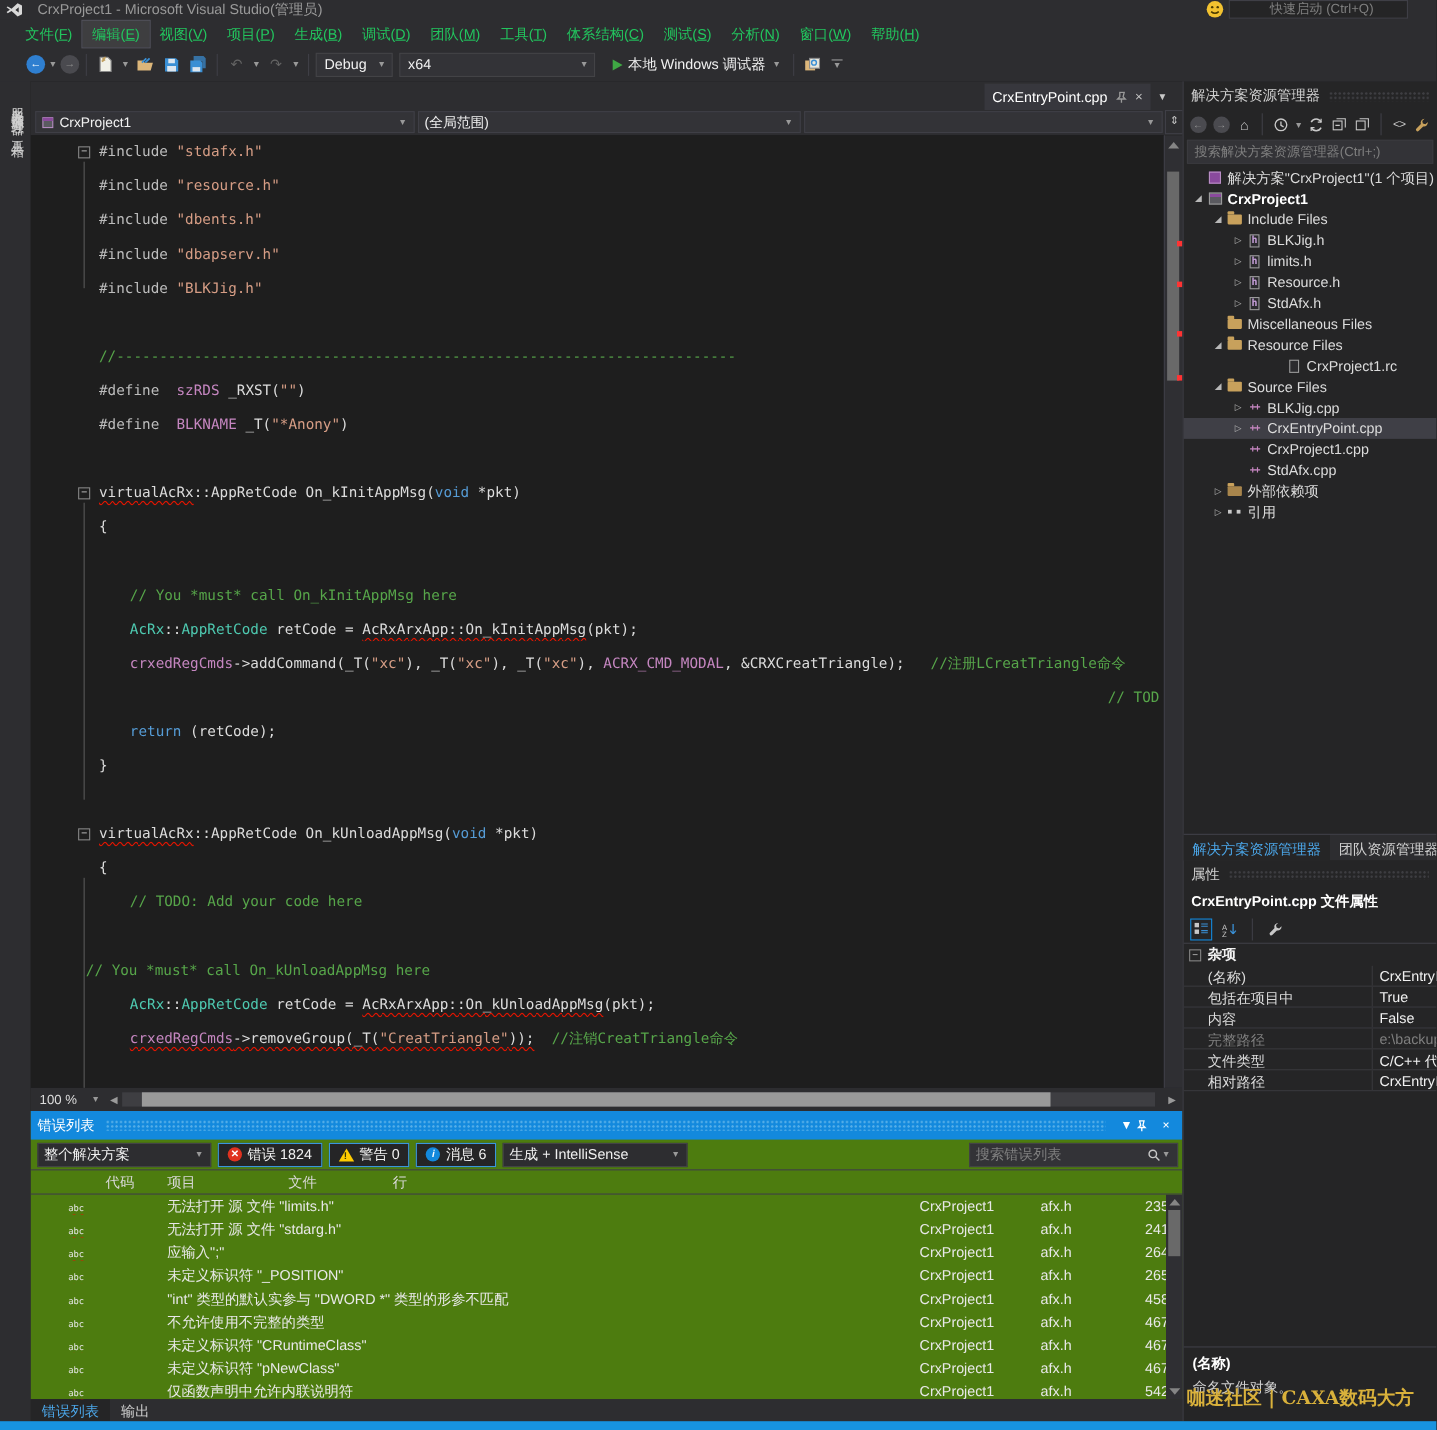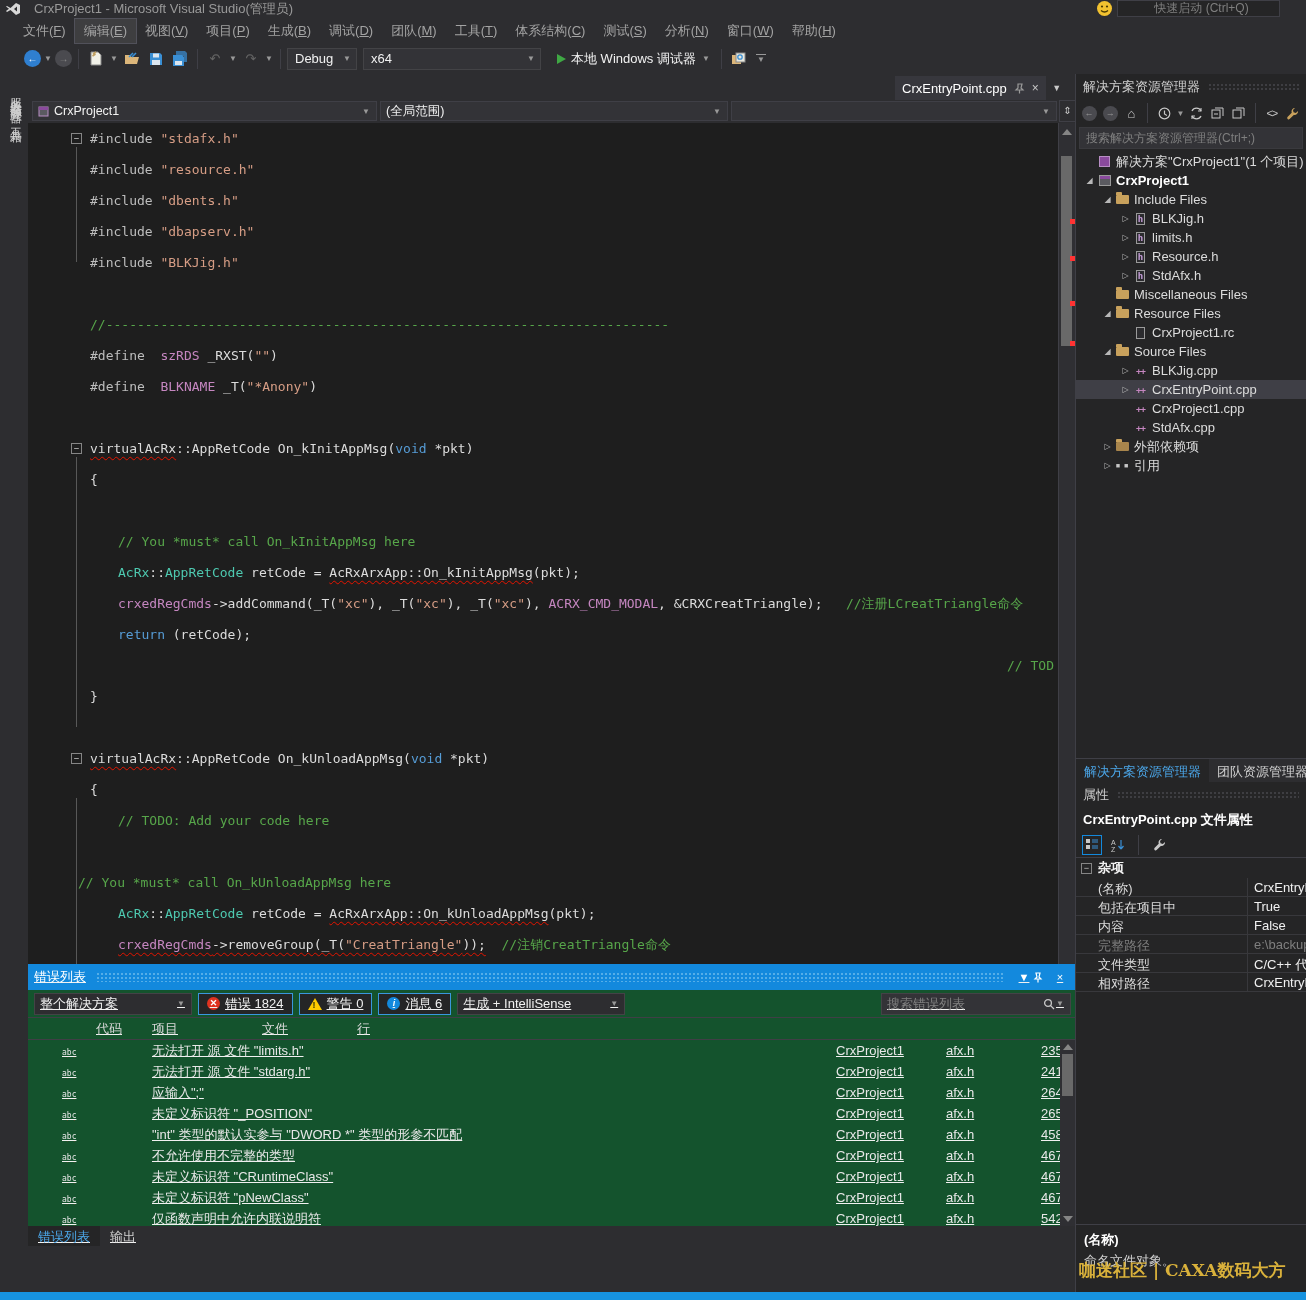--- a/index.html
+++ b/index.html
@@ -9,21 +9,21 @@
 
   
   #titlebar { left:0; top:0; width:1306px; height:18px; display:flex; align-items:center; }
   #vslogo { width:26px; height:18px; display:flex; align-items:center; justify-content:center; background:#2d2d30; }
   #wintitle { color:#999; font-size:13px; margin-left:8px; white-space:nowrap; }
   #smiley { position:absolute; left:1096px; top:0px; width:18px; height:17px; }
   #quicklaunch { position:absolute; left:1117px; top:0; width:163px; height:17px; background:#252526; border:1px solid #3f3f46; color:#7f7f7f; font-size:12px; line-height:15px; padding-left:6px; white-space:nowrap; overflow:hidden;text-align:center; }
 
   
   #menubar { left:0; top:18px; width:1306px; height:25px; display:flex; align-items:center; padding-left:14px; }
-  .menu-item { padding:3px 9px; color:#a3a3a3; white-space:nowrap; }
+  .menu-item { padding:3px 9px; color:#22c55e; white-space:nowrap; }
   .menu-item.active { background:#3e3e40; outline:1px solid #51515a; }
   .menu-item u { text-decoration:underline; }
 
   
   #toolbar { left:0; top:43px; width:1306px; height:31px; display:flex; align-items:center; padding-left:24px; gap:2px; }
   .tbtn { width:22px; height:22px; display:flex; align-items:center; justify-content:center; color:#c8c8c8; font-size:13px; }
   .tbtn.dim { color:#656565; }
   .dd-arrow { width:10px; color:#999; font-size:8px; text-align:center; }
   .tsep { width:1px; height:20px; background:#3f3f46; margin:0 4px; }
   .combo { height:22px; background:#333337; border:1px solid #434346; display:flex; align-items:center; padding:0 4px 0 7px; color:#f1f1f1; }
@@ -59,21 +59,21 @@
   #vthumb { position:absolute; left:2px; top:33px; width:11px; height:190px; background:#696969; }
   .errmark { position:absolute; left:11px; width:5px; height:5px; background:#f33; }
   
   #hscrollrow { left:0; top:915px; width:1047px; height:21px; background:#2d2d30; display:flex; align-items:center; position:absolute; }
   #zoombox { width:64px; height:19px; display:flex; align-items:center; padding:0 4px; color:#dcdcdc; font-size:12px; margin-left:4px; }
   #hleft { color:#9a9a9a; font-size:9px; margin:0 4px; }
   #htrack { flex:1; height:13px; background:#3e3e42; position:relative; margin-right:8px; }
   #hthumb { position:absolute; left:18px; top:0; height:13px; width:88%; background:#9a9a9a; }
 
   
-  #errorpanel { left:28px; top:964px; width:1047px; height:262px; background:#14532d;text-decoration:underline; }
+  #errorpanel { left:28px; top:1010px; width:1047px; height:262px; background:#4d7c0f; }
   #err-title { height:26px; background:#1389dd; display:flex; align-items:center; padding:0 6px; color:#fff; }
   #err-title .dots { flex:1; height:10px; margin:0 10px; background-image:radial-gradient(#55aee8 1px, transparent 1.2px); background-size:4px 4px; }
   .titlebtn { width:18px; text-align:center; color:#fff; font-size:11px; }
   #err-toolbar { height:28px; display:flex; align-items:center; gap:6px; padding:0 4px 0 6px; border-bottom:1px solid #3f3f46; }
   .errcombo { height:22px; background:#2d2d30; border:1px solid #434346; display:flex; align-items:center; padding:0 5px; color:#f1f1f1; }
   .errbtn { height:22px; border:1px solid #3a96dd; background:#252526; display:flex; align-items:center; gap:5px; padding:0 8px; color:#f1f1f1; }
   .ico-err { width:13px; height:13px; border-radius:50%; background:#e0321f; color:#fff; font-size:9px; line-height:13px; text-align:center; font-weight:bold; }
   .ico-warn { width:0; height:0; border-left:7px solid transparent; border-right:7px solid transparent; border-bottom:12px solid #fc0; position:relative; }
   .ico-warn:after { content:"!"; position:absolute; left:-2px; top:2px; color:#3a3a00; font-size:9px; font-weight:bold; }
   .ico-info { width:13px; height:13px; border-radius:50%; background:#1389dd; color:#fff; font-size:9px; line-height:13px; text-align:center; font-weight:bold; font-style:italic; }
@@ -285,22 +285,22 @@
       <div class="cl"><span class="c-com">//------------------------------------------------------------------------</span></div>
       <div class="cl"><span class="c-pp">#define  </span><span class="c-mac">szRDS</span><span class="c-id"> _RXST(</span><span class="c-str">""</span><span class="c-id">)</span></div>
       <div class="cl"><span class="c-pp">#define  </span><span class="c-mac">BLKNAME</span><span class="c-id"> _T(</span><span class="c-str">"*Anony"</span><span class="c-id">)</span></div>
       <div class="cl"></div>
       <div class="cl"><span class="fold">−</span><span class="c-id sq">virtualAcRx</span><span class="c-id">::AppRetCode On_kInitAppMsg(</span><span class="c-kw">void</span><span class="c-id"> *pkt)</span></div>
       <div class="cl"><span class="c-id">{</span></div>
       <div class="cl"></div>
       <div class="cl" style="padding-left: 90px;"><span class="c-com">// You *must* call On_kInitAppMsg here</span></div>
       <div class="cl" style="padding-left: 90px;"><span class="c-type">AcRx</span><span class="c-id">::</span><span class="c-type">AppRetCode</span><span class="c-id"> retCode = </span><span class="c-id sq">AcRxArxApp::On_kInitAppMsg</span><span class="c-id">(pkt);</span></div>
       <div class="cl" style="padding-left: 90px;"><span class="c-mac">crxedRegCmds</span><span class="c-id">-&gt;addCommand(_T(</span><span class="c-str">"xc"</span><span class="c-id">), _T(</span><span class="c-str">"xc"</span><span class="c-id">), _T(</span><span class="c-str">"xc"</span><span class="c-id">), </span><span class="c-mac">ACRX_CMD_MODAL</span><span class="c-id">, &amp;CRXCreatTriangle);   </span><span class="c-com">//注册LCreatTriangle命令</span></div>
+      <div class="cl"><span class="c-com rt">// TOD</span></div>
       <div class="cl" style="padding-left: 90px;"><span class="c-kw">return</span><span class="c-id"> (retCode);</span></div>
-      <div class="cl"><span class="c-com rt">// TOD</span></div>
       <div class="cl"><span class="c-id">}</span></div>
       <div class="cl"></div>
       <div class="cl"><span class="fold">−</span><span class="c-id sq">virtualAcRx</span><span class="c-id">::AppRetCode On_kUnloadAppMsg(</span><span class="c-kw">void</span><span class="c-id"> *pkt)</span></div>
       <div class="cl"><span class="c-id">{</span></div>
       <div class="cl" style="padding-left: 90px;"><span class="c-com">// TODO: Add your code here</span></div>
       <div class="cl"></div>
       <div class="cl" style="padding-left: 50px;"><span class="c-com">// You *must* call On_kUnloadAppMsg here</span></div>
       <div class="cl" style="padding-left: 90px;"><span class="c-type">AcRx</span><span class="c-id">::</span><span class="c-type">AppRetCode</span><span class="c-id"> retCode = </span><span class="c-id sq">AcRxArxApp::On_kUnloadAppMsg</span><span class="c-id">(pkt);</span></div>
       <div class="cl" style="padding-left: 90px;"><span class="c-mac sq">crxedRegCmds</span><span class="c-id sq">-&gt;removeGroup(_T(</span><span class="c-str sq">"CreatTriangle"</span><span class="c-id sq">));</span><span class="c-id">  </span><span class="c-com">//注销CreatTriangle命令</span></div>
     </div>
@@ -582,21 +582,21 @@
         </span>
         <span class="tlbl">Miscellaneous Files</span>
       </div>
       <div class="trow" style="padding-left: 24px;">
         <span class="texp">◢</span>
         <span class="ti ti-folder">
           <i></i>
         </span>
         <span class="tlbl">Resource Files</span>
       </div>
-      <div class="trow" style="padding-left: 42px;">
+      <div class="trow" style="padding-left: 42px; justify-content: center;">
         <span class="texp"></span>
         <span class="ti ti-rc">
           <i></i>
         </span>
         <span class="tlbl">CrxProject1.rc</span>
       </div>
       <div class="trow" style="padding-left: 24px;">
         <span class="texp">◢</span>
         <span class="ti ti-folder">
           <i></i>

